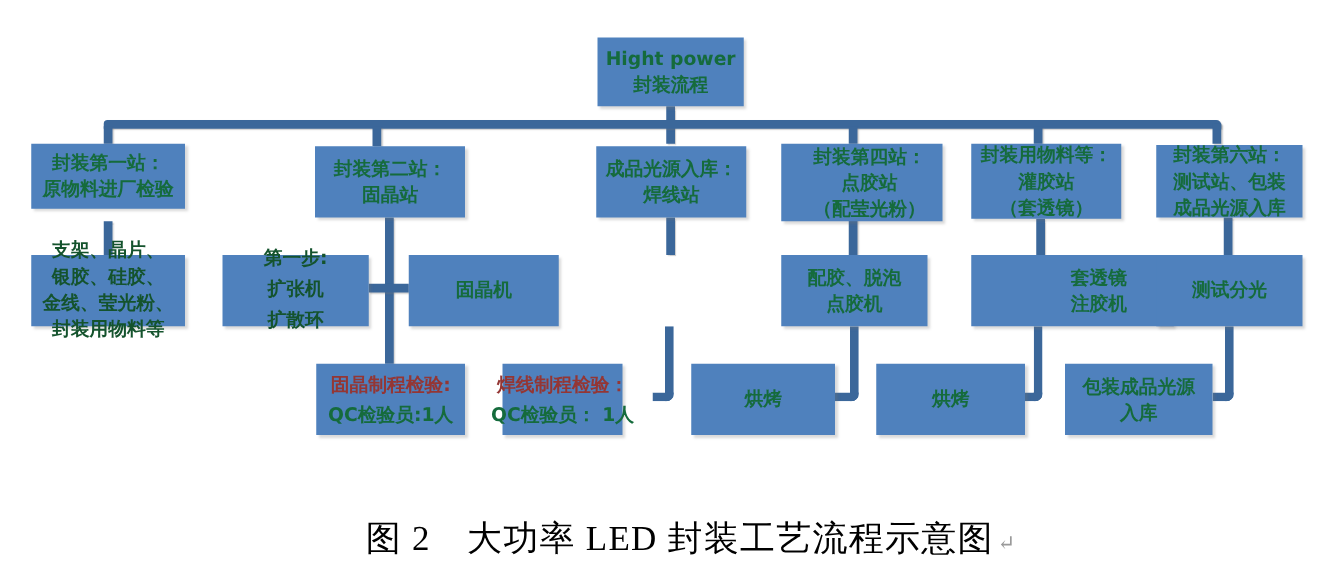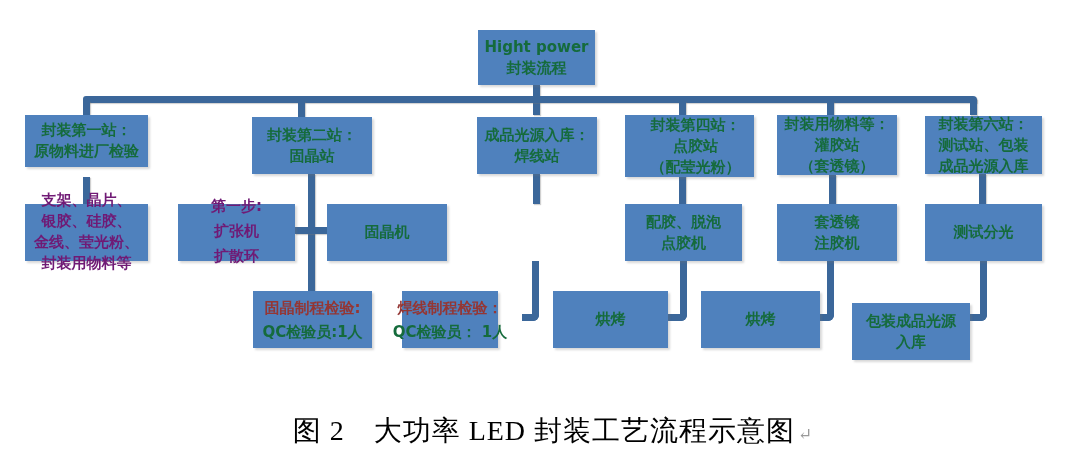--- a/index.html
+++ b/index.html
@@ -13,21 +13,21 @@
     text-align:center;
     color:#156b3c;
     font-weight:bold;
     font-size:15px;line-height:21px;
     box-shadow:2px 2px 2px rgba(120,120,120,0.28);
   }
   .box .t{white-space:nowrap;}
 
   .ovtext{
     position:absolute;z-index:6;
-    text-align:center;color:#701a75;font-weight:bold;
+    text-align:center;color:#14532d;font-weight:bold;
     font-size:15px;line-height:21px;white-space:nowrap;
   }
   .ovtext .t{display:block;}
 
   .cline{
     position:absolute;background:#3b679a;
     box-shadow:1px 1px 1px rgba(120,120,120,0.35);
   }
   .hmain{border-radius:3px 4px 0 0;}
 
@@ -123,21 +123,21 @@
     <span class="t">扩散环</span>
   </div>
 
   <div class="box" style="left:327px;top:204px;width:120px;height:57px;">
     <span class="t">固晶机</span>
   </div>
   <div class="box" style="left:625px;top:204px;width:117px;height:57px;">
     <span class="t">配胶、脱泡</span>
     <span class="t">点胶机</span>
   </div>
-  <div class="box" style="left:777px;top:204px;width:120px;height:57px;">
+  <div class="box" style="left:777px;top:204px;width:120px;height:57px;padding-left:42px;">
     <span class="t">套透镜</span>
     <span class="t">注胶机</span>
   </div>
   <div class="box" style="left:925px;top:204px;width:117px;height:57px;">
     <span class="t">测试分光</span>
   </div>
 
   <div class="box" style="left:253px;top:291px;width:119px;height:57px;line-height:24px;">
     <span class="t red">固晶制程检验:</span>
     <span class="t">QC检验员:1人</span>
@@ -145,21 +145,21 @@
   <div class="box" style="left:402px;top:291px;width:96px;height:57px;line-height:24px;">
     <span class="t red">焊线制程检验：</span>
     <span class="t">QC检验员： 1人</span>
   </div>
   <div class="box" style="left:553px;top:291px;width:115px;height:57px;">
     <span class="t">烘烤</span>
   </div>
   <div class="box" style="left:701px;top:291px;width:119px;height:57px;">
     <span class="t">烘烤</span>
   </div>
-  <div class="box" style="left:852px;top:291px;width:118px;height:57px;margin-top:12px;">
+  <div class="box" style="left:852px;top:291px;width:118px;height:57px;">
     <span class="t">包装成品光源</span>
     <span class="t">入库</span>
   </div>
 
   <div class="caption">
     <span>图 2　大功率 LED 封装工艺流程示意图</span><span class="pmark">↵</span>
   </div>
 
 </div>
 

